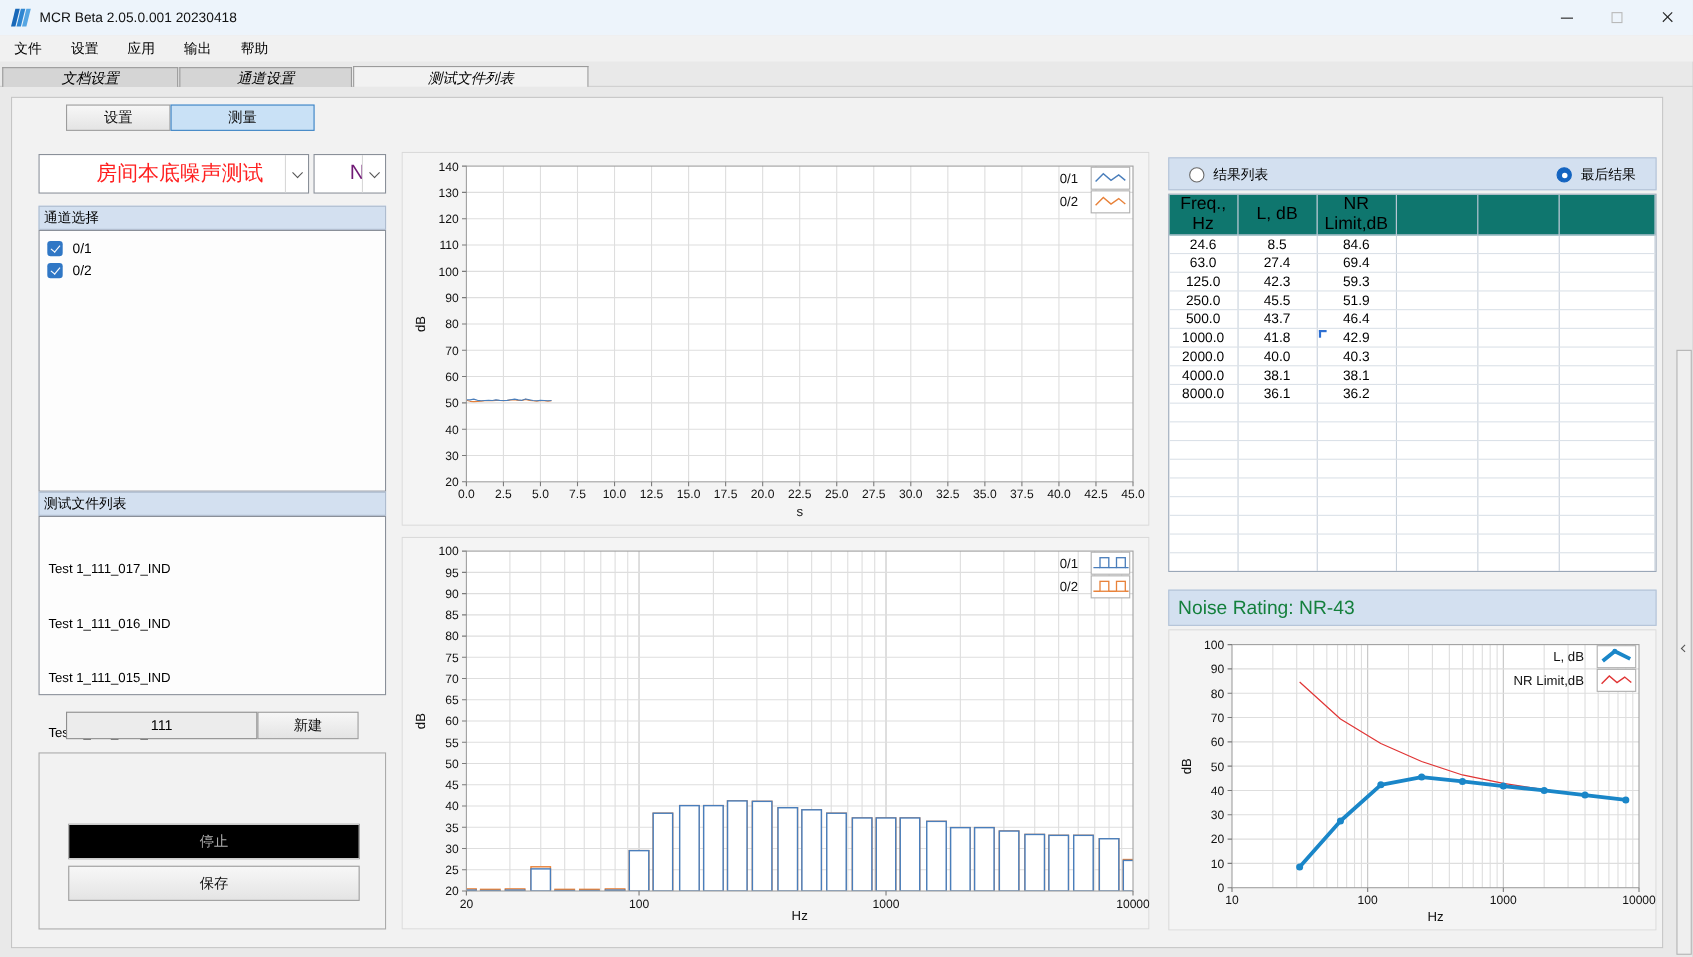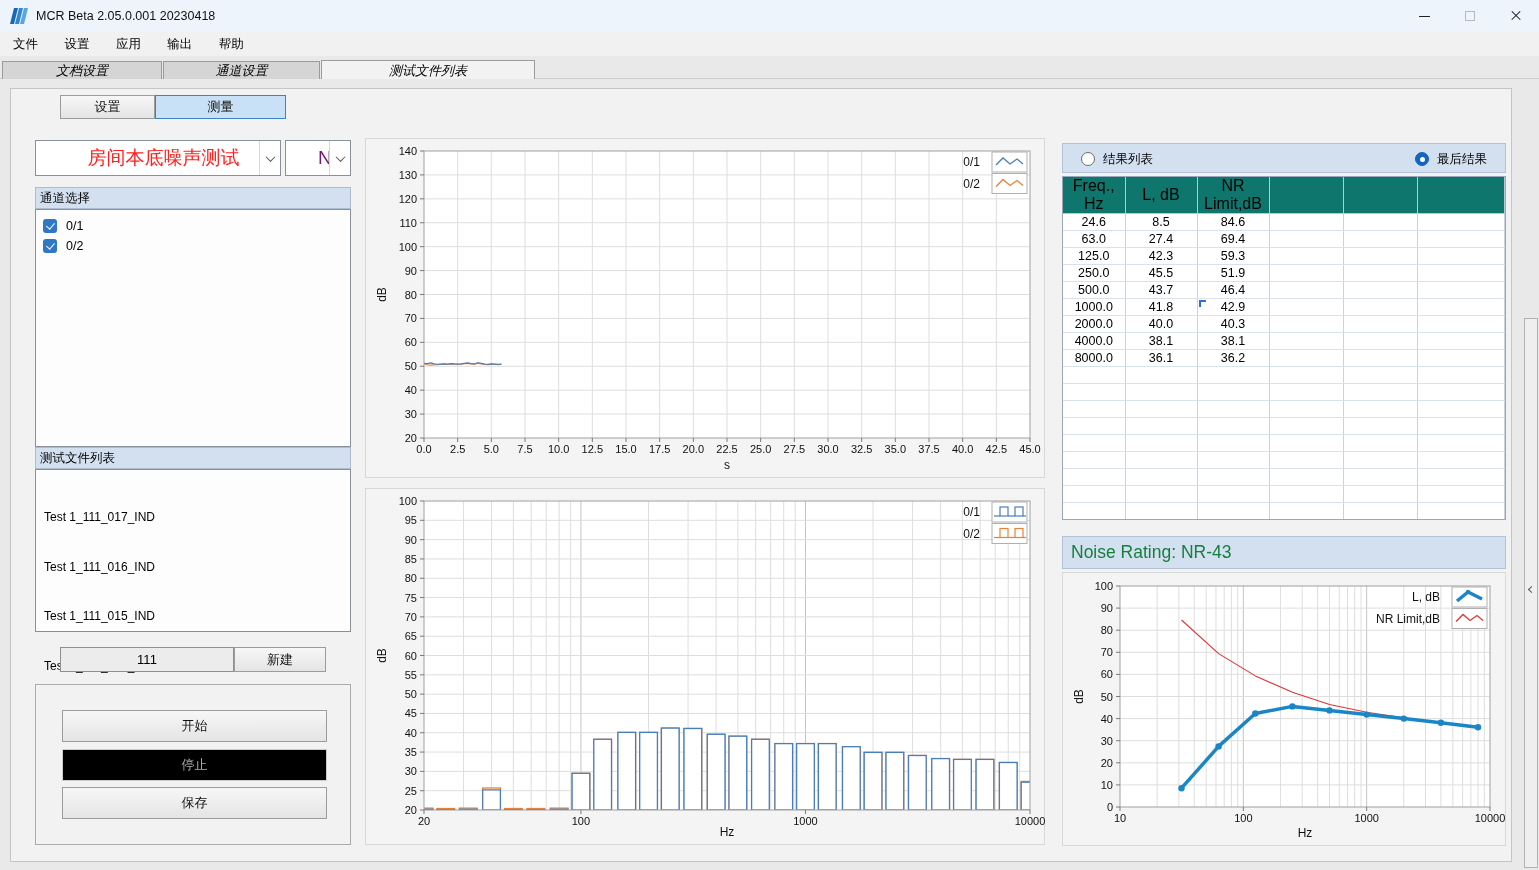--- a/index.html
+++ b/index.html
@@ -156,21 +156,20 @@
     <div class="filerow">Test 1_111_017_IND</div>
     <div class="filerow">Test 1_111_016_IND</div>
     <div class="filerow">Test 1_111_015_IND</div>
     <div class="filerow">Test 1_111_014_IND</div>
   </div>
 
   <input class="abs txtinput" style="left: 60px; top: 647px; width: 174px; height: 25px;" value="111">
   <div class="abs btn" style="left:234px;top:647px;width:92px;height:25px;">新建</div>
 
   <div class="abs groupbox" style="left:35px;top:684px;width:316px;height:161px;"></div>
-  <div class="abs btn" style="left:62px;top:710px;width:265px;height:32px;">开始</div>
   <div class="abs btn disabled" style="left:62px;top:749px;width:265px;height:32px;">停止</div>
   <div class="abs btn" style="left:62px;top:787px;width:265px;height:32px;">保存</div>
 
   <svg class="abs chart" id="c-time" style="left:365px;top:138px;" width="680" height="340">
       <rect x="0.5" y="0.5" width="679" height="339" fill="#f4f4f4" stroke="#d8d8d8"></rect>
       <rect x="59" y="13" width="606" height="287" fill="#ffffff"></rect>
       <g>
         <line x1="92.66666666666666" y1="13" x2="92.66666666666666" y2="300" stroke="#dedede" stroke-width="1"></line>
         <line x1="126.33333333333333" y1="13" x2="126.33333333333333" y2="300" stroke="#dedede" stroke-width="1"></line>
         <line x1="160" y1="13" x2="160" y2="300" stroke="#dedede" stroke-width="1"></line>

